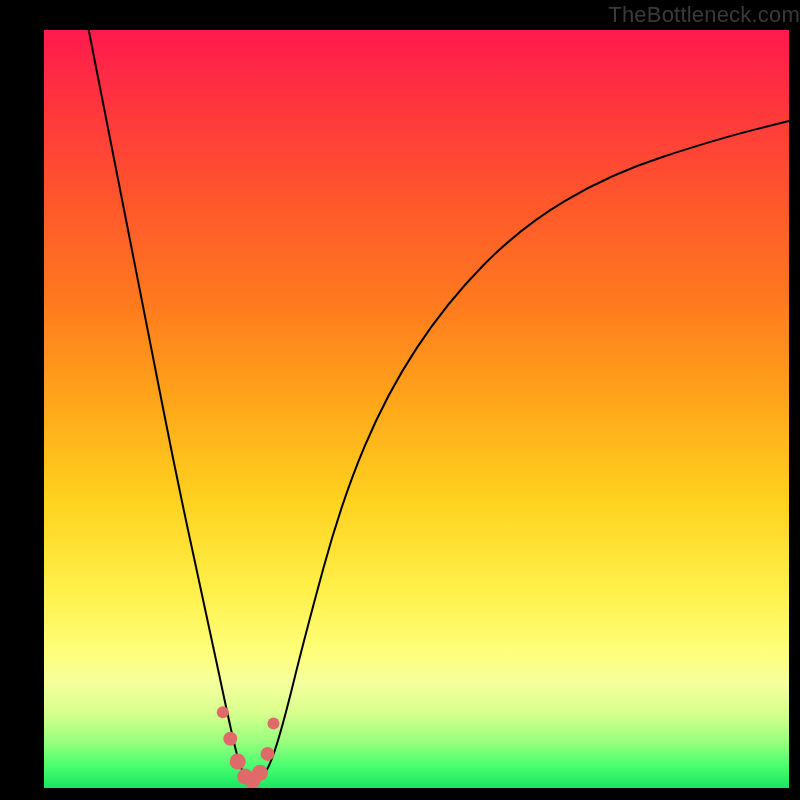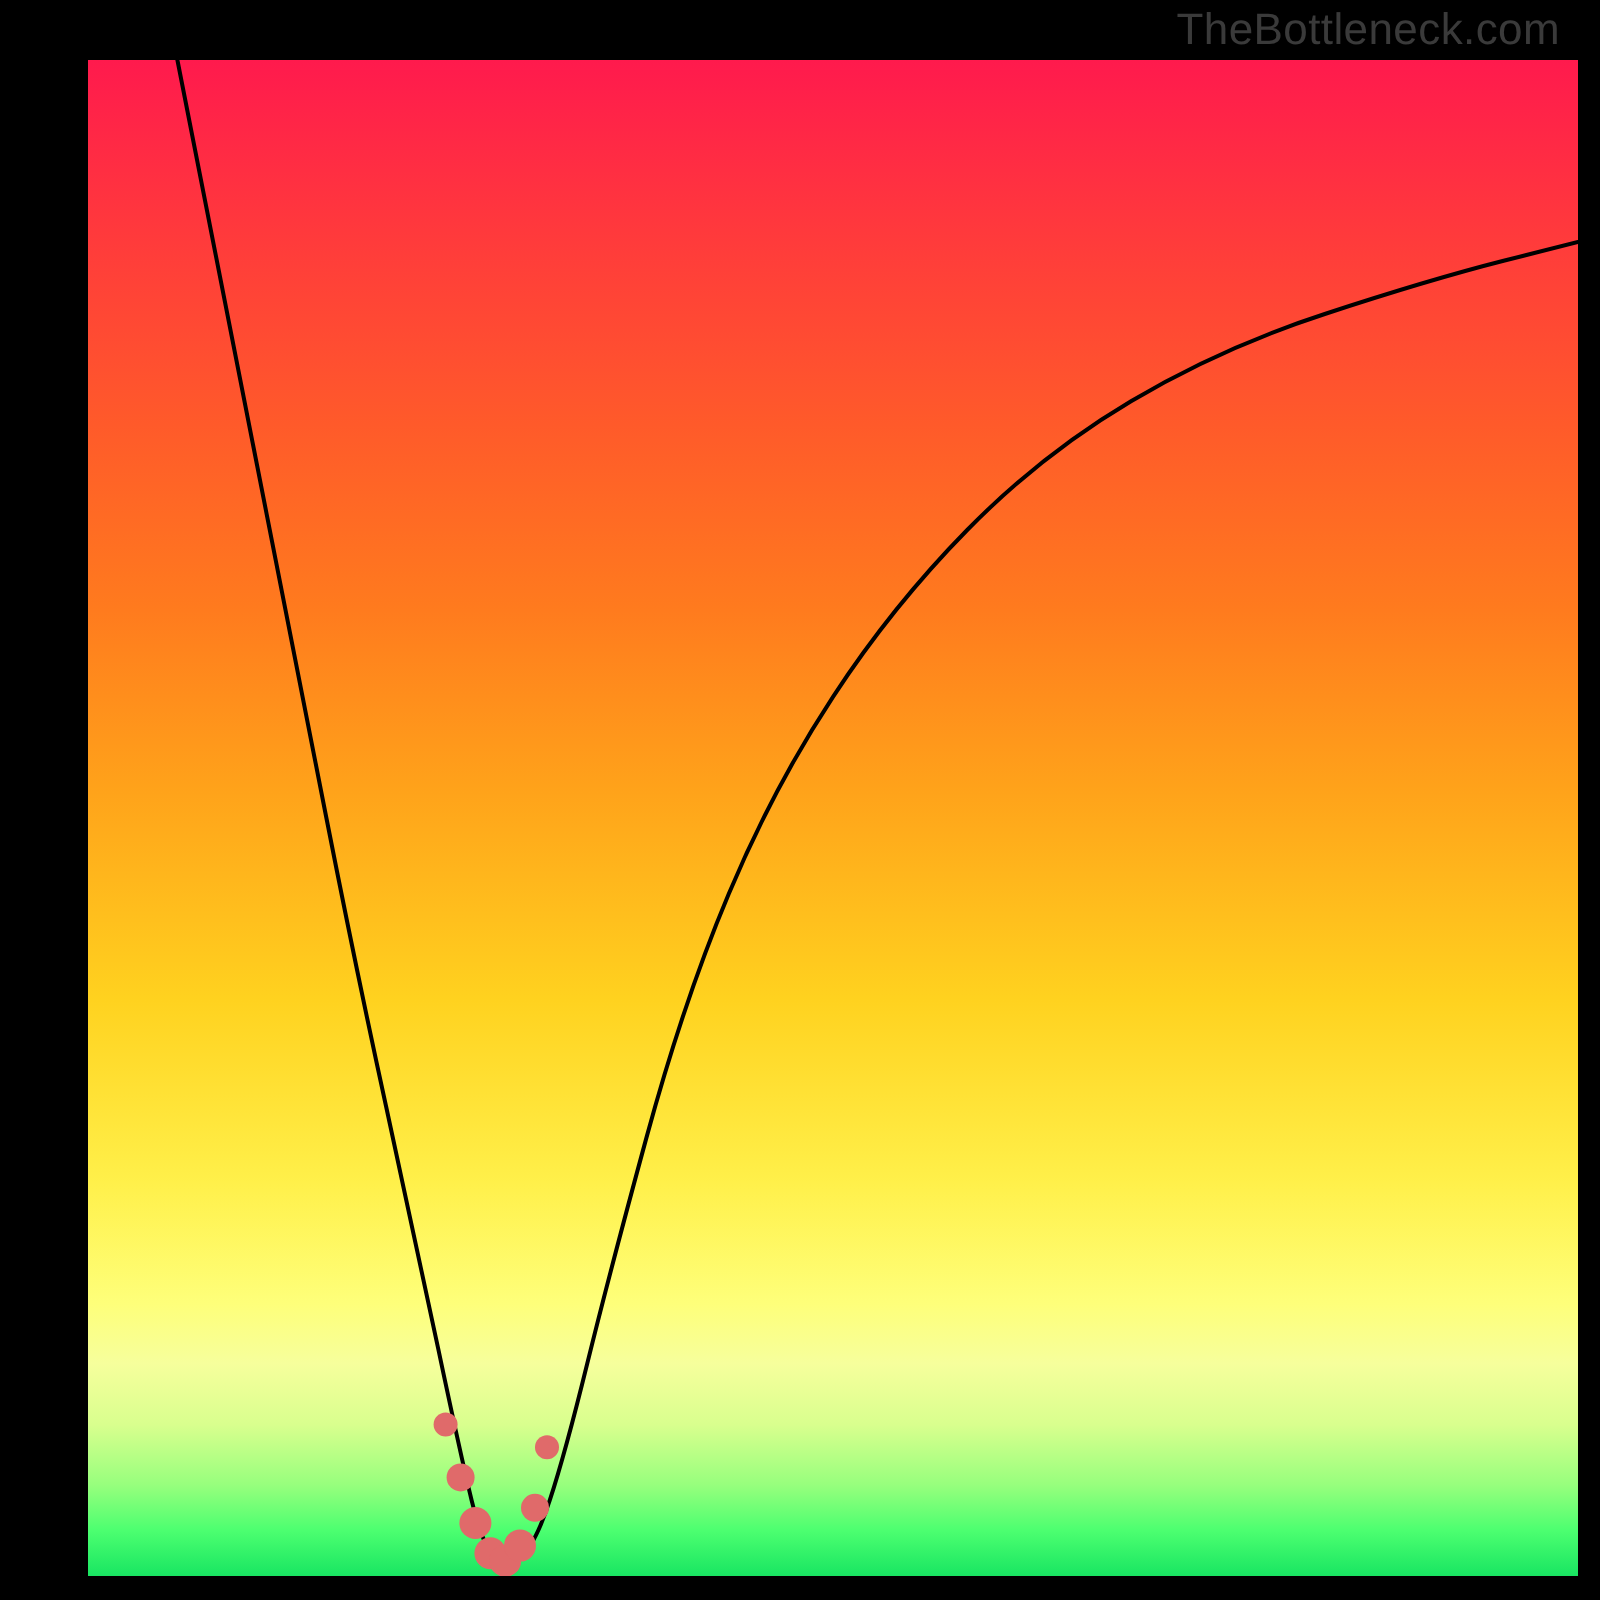--- a/index.html
+++ b/index.html
@@ -34,21 +34,21 @@
       #f6ff9c 86%,
       #d9ff8e 90%,
       #97ff7d 94%,
       #4cff70 97%,
       #19e562 100%
     );
   }
   .watermark {
     position: absolute;
     top: 2px;
-    right: 20px;
+    right: 0;
     color: #3a3a3a;
     font-size: 22px;
     font-weight: 500;
     letter-spacing: 0.2px;
     user-select: none;
   }
   svg.curve {
     position: absolute;
     left: 0;
     top: 0;

